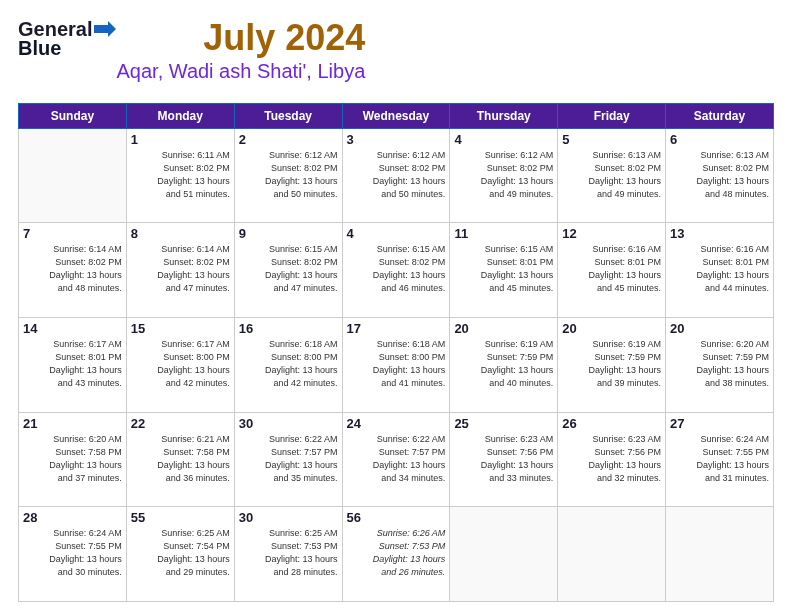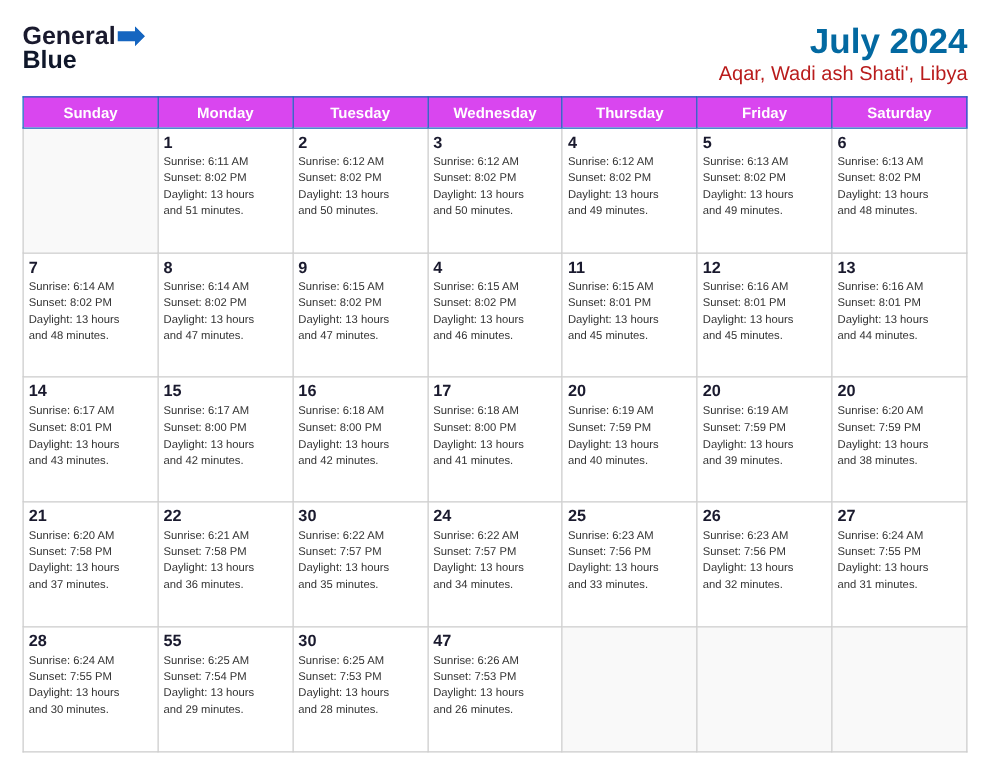--- a/index.html
+++ b/index.html
@@ -13,46 +13,45 @@
     .page {
       width: 792px;
       height: 612px;
       padding: 18px 18px 10px 18px;
       display: flex;
       flex-direction: column;
     }
     .header {
       display: flex;
       align-items: flex-start;
-      justify-content: space-between;
-      margin-bottom: 8px;
+      margin-bottom: 20px;
     }
     .title-block {
       text-align: right;
     }
     .main-title {
-      font-size: 28px;
+      font-size: 36px;
       font-weight: bold;
-      color: #0369a1;
+      color: #a16207;
       line-height: 1.1;
     }
     .subtitle {
-      font-size: 16px;
-      color: #b91c1c;
+      font-size: 20px;
+      color: #6d28d9;
       margin-top: 2px;
     }
     .calendar {
       flex: 1;
       border: 1px solid #ccc;
       border-collapse: collapse;
       width: 100%;
       table-layout: fixed;
     }
     .calendar th {
-      background: #d946ef;
+      background: #4c1d95;
       color: #fff;
       font-size: 12px;
       font-weight: bold;
       text-align: center;
       padding: 5px 2px;
       border: 1px solid #1565c0;
     }
     .calendar td {
       border: 1px solid #ccc;
       vertical-align: top;
@@ -69,20 +68,21 @@
       font-size: 13px;
       font-weight: bold;
       color: #1a1a2e;
       display: block;
       margin-bottom: 2px;
     }
     .day-info {
       font-size: 9px;
       line-height: 1.45;
       color: #333;
+      text-align: right;
     }
     .logo-wrapper {
       display: flex;
       align-items: center;
       gap: 0;
     }
   </style>
 </head>
 <body>
 
@@ -332,22 +332,22 @@
 and 29 minutes.</div>
           </td>
           <td>
             <span class="day-number">30</span>
             <div class="day-info" style="white-space: pre-line;">Sunrise: 6:25 AM
 Sunset: 7:53 PM
 Daylight: 13 hours
 and 28 minutes.</div>
           </td>
           <td>
-            <span class="day-number">47</span>
-            <div class="day-info" style="white-space: pre-line;">Sunrise: 6:26 AM
+            <span class="day-number">56</span>
+            <div class="day-info" style="white-space: pre-line; font-style: italic;">Sunrise: 6:26 AM
 Sunset: 7:53 PM
 Daylight: 13 hours
 and 26 minutes.</div>
           </td>
           <td class="empty"></td>
           <td class="empty"></td>
           <td class="empty"></td>
         </tr>
       </tbody>
   </table>

